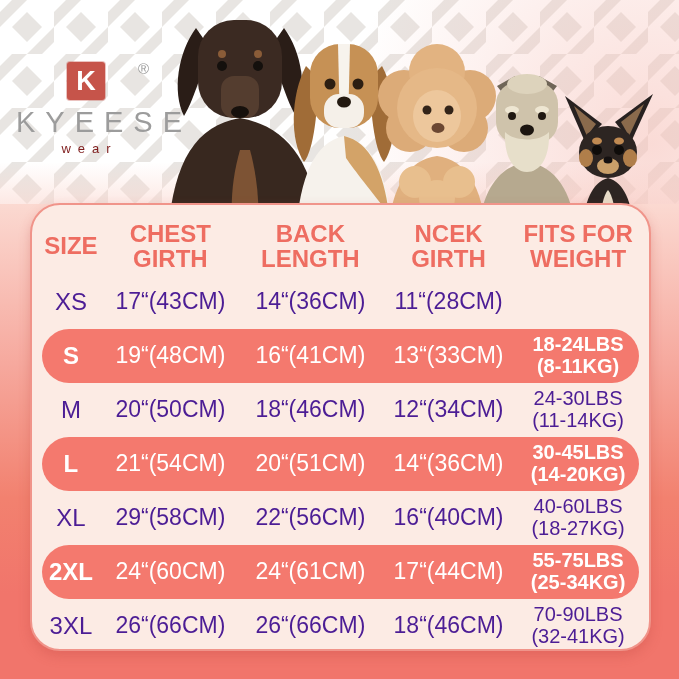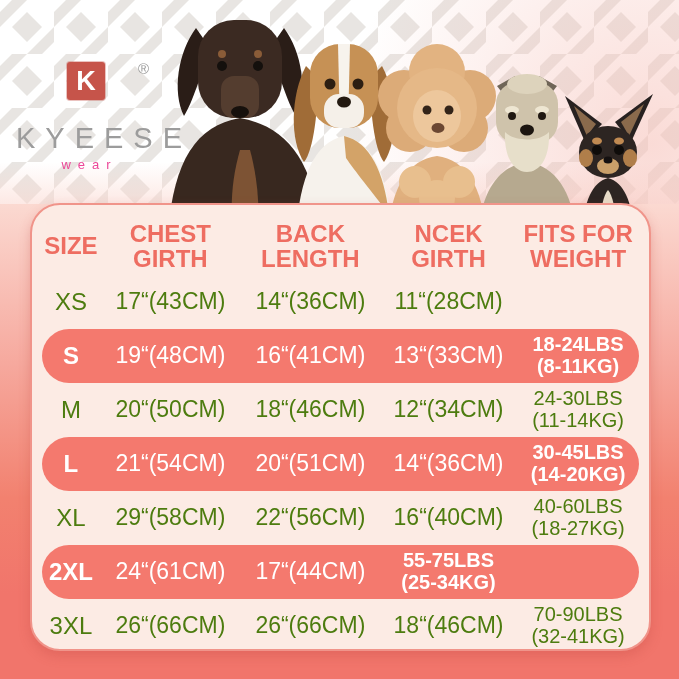--- a/index.html
+++ b/index.html
@@ -14,38 +14,38 @@
       radial-gradient(circle at 96% 62%, rgba(247,195,187,.60), rgba(247,195,187,0) 46%),
       linear-gradient(180deg, rgba(251,216,208,0) 70%, rgba(251,216,208,.95) 100%);}
   .dogs-svg{position:absolute;left:0;top:0;}
 
   .logo{position:absolute;left:6px;top:62px;width:160px;text-align:center;}
   .logo-k{width:38px;height:38px;margin:0 auto;background:var(--logo-red,#c6544a);
     border-radius:3px;display:flex;align-items:center;justify-content:center;
     box-shadow:0 0 0 1px rgba(198,84,74,.35);}
   .logo-k span{color:#fff;font-weight:bold;font-size:27px;line-height:1;}
   .logo-reg{position:absolute;left:132px;top:-2px;color:#9a9a9a;font-size:15px;}
-  .logo-name{margin-top:22px;color:#9c9c9c;font-size:29px;letter-spacing:10px;
+  .logo-name{margin-top:6px;color:#9c9c9c;font-size:29px;letter-spacing:10px;
     text-indent:10px;font-weight:400;}
-  .logo-sub{margin-top:2px;color:#ec4899;font-size:13px;letter-spacing:7px;text-indent:7px;}
+  .logo-sub{margin-top:2px;color:#7f1d1d;font-size:13px;letter-spacing:7px;text-indent:7px;}
 
   
   .backdrop{position:absolute;left:0;top:204px;width:679px;height:475px;
     background:linear-gradient(180deg,var(--grad-top,#fbd9d1) 0%,#f6a89d 34%,
                #f2816f 62%,var(--grad-bottom,#f1756b) 82%);}
 
   
   .card{position:absolute;left:30px;top:203px;width:621px;height:448px;
     box-sizing:border-box;background:var(--card-bg,#fcebe4);
     border:2px solid #f0948a;border-radius:30px;padding:12px 10px 0;
     box-shadow:0 5px 12px rgba(190,70,60,.28);}
   .row{display:grid;grid-template-columns:9.7% 23.6% 23.3% 23% 20.4%;
     align-items:center;height:54px;}
   .row.head{height:58px;}
-  .cell{text-align:center;color:#4d7c0f;font-size:23px;white-space:pre-line;line-height:1.1;}
+  .cell{text-align:center;color:#4c1d95;font-size:23px;white-space:pre-line;line-height:1.1;}
   .head .cell{color:var(--accent,#ee6d61);font-weight:bold;font-size:24px;line-height:1.05;}
   .cell.weight{font-size:20px;line-height:1.08;}
   .cell.size{font-size:24px;}
   .row.hl{background:var(--pill,#f4796e);border-radius:27px;}
   .row.hl .cell{color:#fff;}
   .row.hl .cell.weight,.row.hl .cell.size{font-weight:bold;}
 </style>
 </head>
 <body>
 
@@ -197,20 +197,21 @@
     <div class="row data">
       <div class="cell size">XL</div>
       <div class="cell">29“(58CM)</div>
       <div class="cell">22“(56CM)</div>
       <div class="cell">16“(40CM)</div>
       <div class="cell weight">40-60LBS
 (18-27KG)</div>
     </div>
     <div class="row data hl">
       <div class="cell size">2XL</div>
+      <div class="cell">24“(60CM)</div>
       <div class="cell">24“(61CM)</div>
       <div class="cell">17“(44CM)</div>
       <div class="cell weight">55-75LBS
 (25-34KG)</div>
     </div>
     <div class="row data">
       <div class="cell size">3XL</div>
       <div class="cell">26“(66CM)</div>
       <div class="cell">26“(66CM)</div>
       <div class="cell">18“(46CM)</div>

